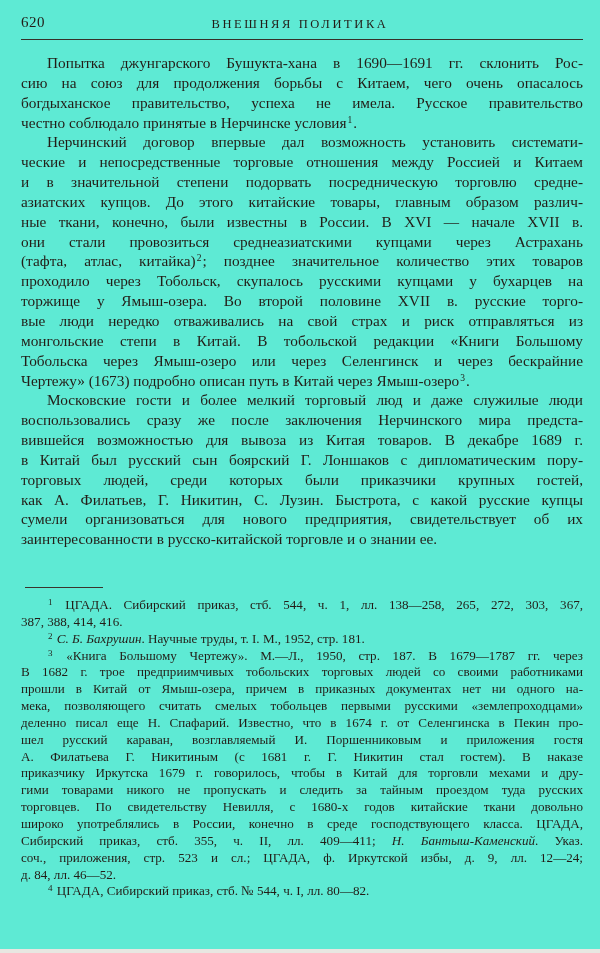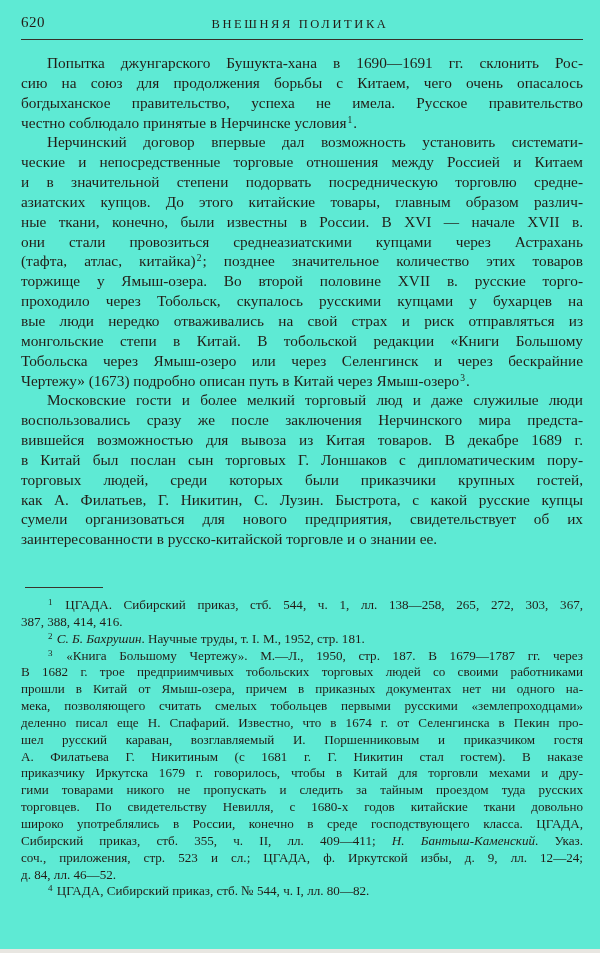--- a/index.html
+++ b/index.html
@@ -61,47 +61,47 @@
       <div class="bline"><span>сию на союз для продолжения борьбы с Китаем, чего очень опасалось</span></div>
       <div class="bline"><span>богдыханское правительство, успеха не имела. Русское правительство</span></div>
       <div class="bline last"><span>честно соблюдало принятые в Нерчинске условия</span><sup>1</sup><span>.</span></div>
       <div class="bline first"><span>Нерчинский договор впервые дал возможность установить системати-</span></div>
       <div class="bline"><span>ческие и непосредственные торговые отношения между Россией и Китаем</span></div>
       <div class="bline"><span>и в значительной степени подорвать посредническую торговлю средне-</span></div>
       <div class="bline"><span>азиатских купцов. До этого китайские товары, главным образом различ-</span></div>
       <div class="bline"><span>ные ткани, конечно, были известны в России. В XVI — начале XVII в.</span></div>
       <div class="bline"><span>они стали провозиться среднеазиатскими купцами через Астрахань</span></div>
       <div class="bline"><span>(тафта, атлас, китайка)</span><sup>2</sup><span>; позднее значительное количество этих товаров</span></div>
+      <div class="bline"><span>проходило через Тобольск, скупалось русскими купцами у бухарцев на</span></div>
       <div class="bline"><span>торжище у Ямыш-озера. Во второй половине XVII в. русские торго-</span></div>
-      <div class="bline"><span>проходило через Тобольск, скупалось русскими купцами у бухарцев на</span></div>
       <div class="bline"><span>вые люди нередко отваживались на свой страх и риск отправляться из</span></div>
       <div class="bline"><span>монгольские степи в Китай. В тобольской редакции «Книги Большому</span></div>
       <div class="bline"><span>Тобольска через Ямыш-озеро или через Селенгинск и через бескрайние</span></div>
       <div class="bline last"><span>Чертежу» (1673) подробно описан путь в Китай через Ямыш-озеро</span><sup>3</sup><span>.</span></div>
       <div class="bline first"><span>Московские гости и более мелкий торговый люд и даже служилые люди</span></div>
       <div class="bline"><span>воспользовались сразу же после заключения Нерчинского мира предста-</span></div>
       <div class="bline"><span>вившейся возможностью для вывоза из Китая товаров. В декабре 1689 г.</span></div>
-      <div class="bline"><span>в Китай был послан сын торговых Г. Лоншаков с дипломатическим пору-</span></div>
+      <div class="bline"><span>в Китай был русский сын боярский Г. Лоншаков с дипломатическим пору-</span></div>
       <div class="bline"><span>торговых людей, среди которых были приказчики крупных гостей,</span></div>
       <div class="bline"><span>как А. Филатьев, Г. Никитин, С. Лузин. Быстрота, с какой русские купцы</span></div>
       <div class="bline"><span>сумели организоваться для нового предприятия, свидетельствует об их</span></div>
       <div class="bline last"><span>заинтересованности в русско-китайской торговле и о знании ее.</span></div>
     </div>
 
   <div class="fn-rule"></div>
   <div class="fn-block" id="fn-block">
       <div class="fline first"><sup>1</sup><span> ЦГАДА. Сибирский приказ, стб. 544, ч. 1, лл. 138—258, 265, 272, 303, 367,</span></div>
       <div class="fline last"><span>387, 388, 414, 416.</span></div>
       <div class="fline first last"><sup>2</sup><span> </span><i>С. Б. Бахрушин</i><span>. Научные труды, т. I. М., 1952, стр. 181.</span></div>
       <div class="fline first"><sup>3</sup><span> «Книга Большому Чертежу». М.—Л., 1950, стр. 187. В 1679—1787 гг. через</span></div>
       <div class="fline"><span>В 1682 г. трое предприимчивых тобольских торговых людей со своими работниками</span></div>
       <div class="fline"><span>прошли в Китай от Ямыш-озера, причем в приказных документах нет ни одного на-</span></div>
       <div class="fline"><span>мека, позволяющего считать смелых тобольцев первыми русскими «землепроходцами»</span></div>
       <div class="fline"><span>деленно писал еще Н. Спафарий. Известно, что в 1674 г. от Селенгинска в Пекин про-</span></div>
-      <div class="fline"><span>шел русский караван, возглавляемый И. Поршенниковым и приказчиком гостя</span></div>
+      <div class="fline"><span>шел русский караван, возглавляемый И. Поршенниковым и приложения гостя</span></div>
       <div class="fline"><span>А. Филатьева Г. Никитиным (с 1681 г. Г. Никитин стал гостем). В наказе</span></div>
       <div class="fline"><span>приказчику Иркутска 1679 г. говорилось, чтобы в Китай для торговли мехами и дру-</span></div>
       <div class="fline"><span>гими товарами никого не пропускать и следить за тайным проездом туда русских</span></div>
       <div class="fline"><span>торговцев. По свидетельству Невилля, с 1680-х годов китайские ткани довольно</span></div>
       <div class="fline"><span>широко употреблялись в России, конечно в среде господствующего класса. ЦГАДА,</span></div>
       <div class="fline"><span>Сибирский приказ, стб. 355, ч. II, лл. 409—411; </span><i>Н. Бантыш-Каменский</i><span>. Указ.</span></div>
       <div class="fline"><span>соч., приложения, стр. 523 и сл.; ЦГАДА, ф. Иркутской избы, д. 9, лл. 12—24;</span></div>
       <div class="fline last"><span>д. 84, лл. 46—52.</span></div>
       <div class="fline first last"><sup>4</sup><span> ЦГАДА, Сибирский приказ, стб. № 544, ч. I, лл. 80—82.</span></div>
     </div>

